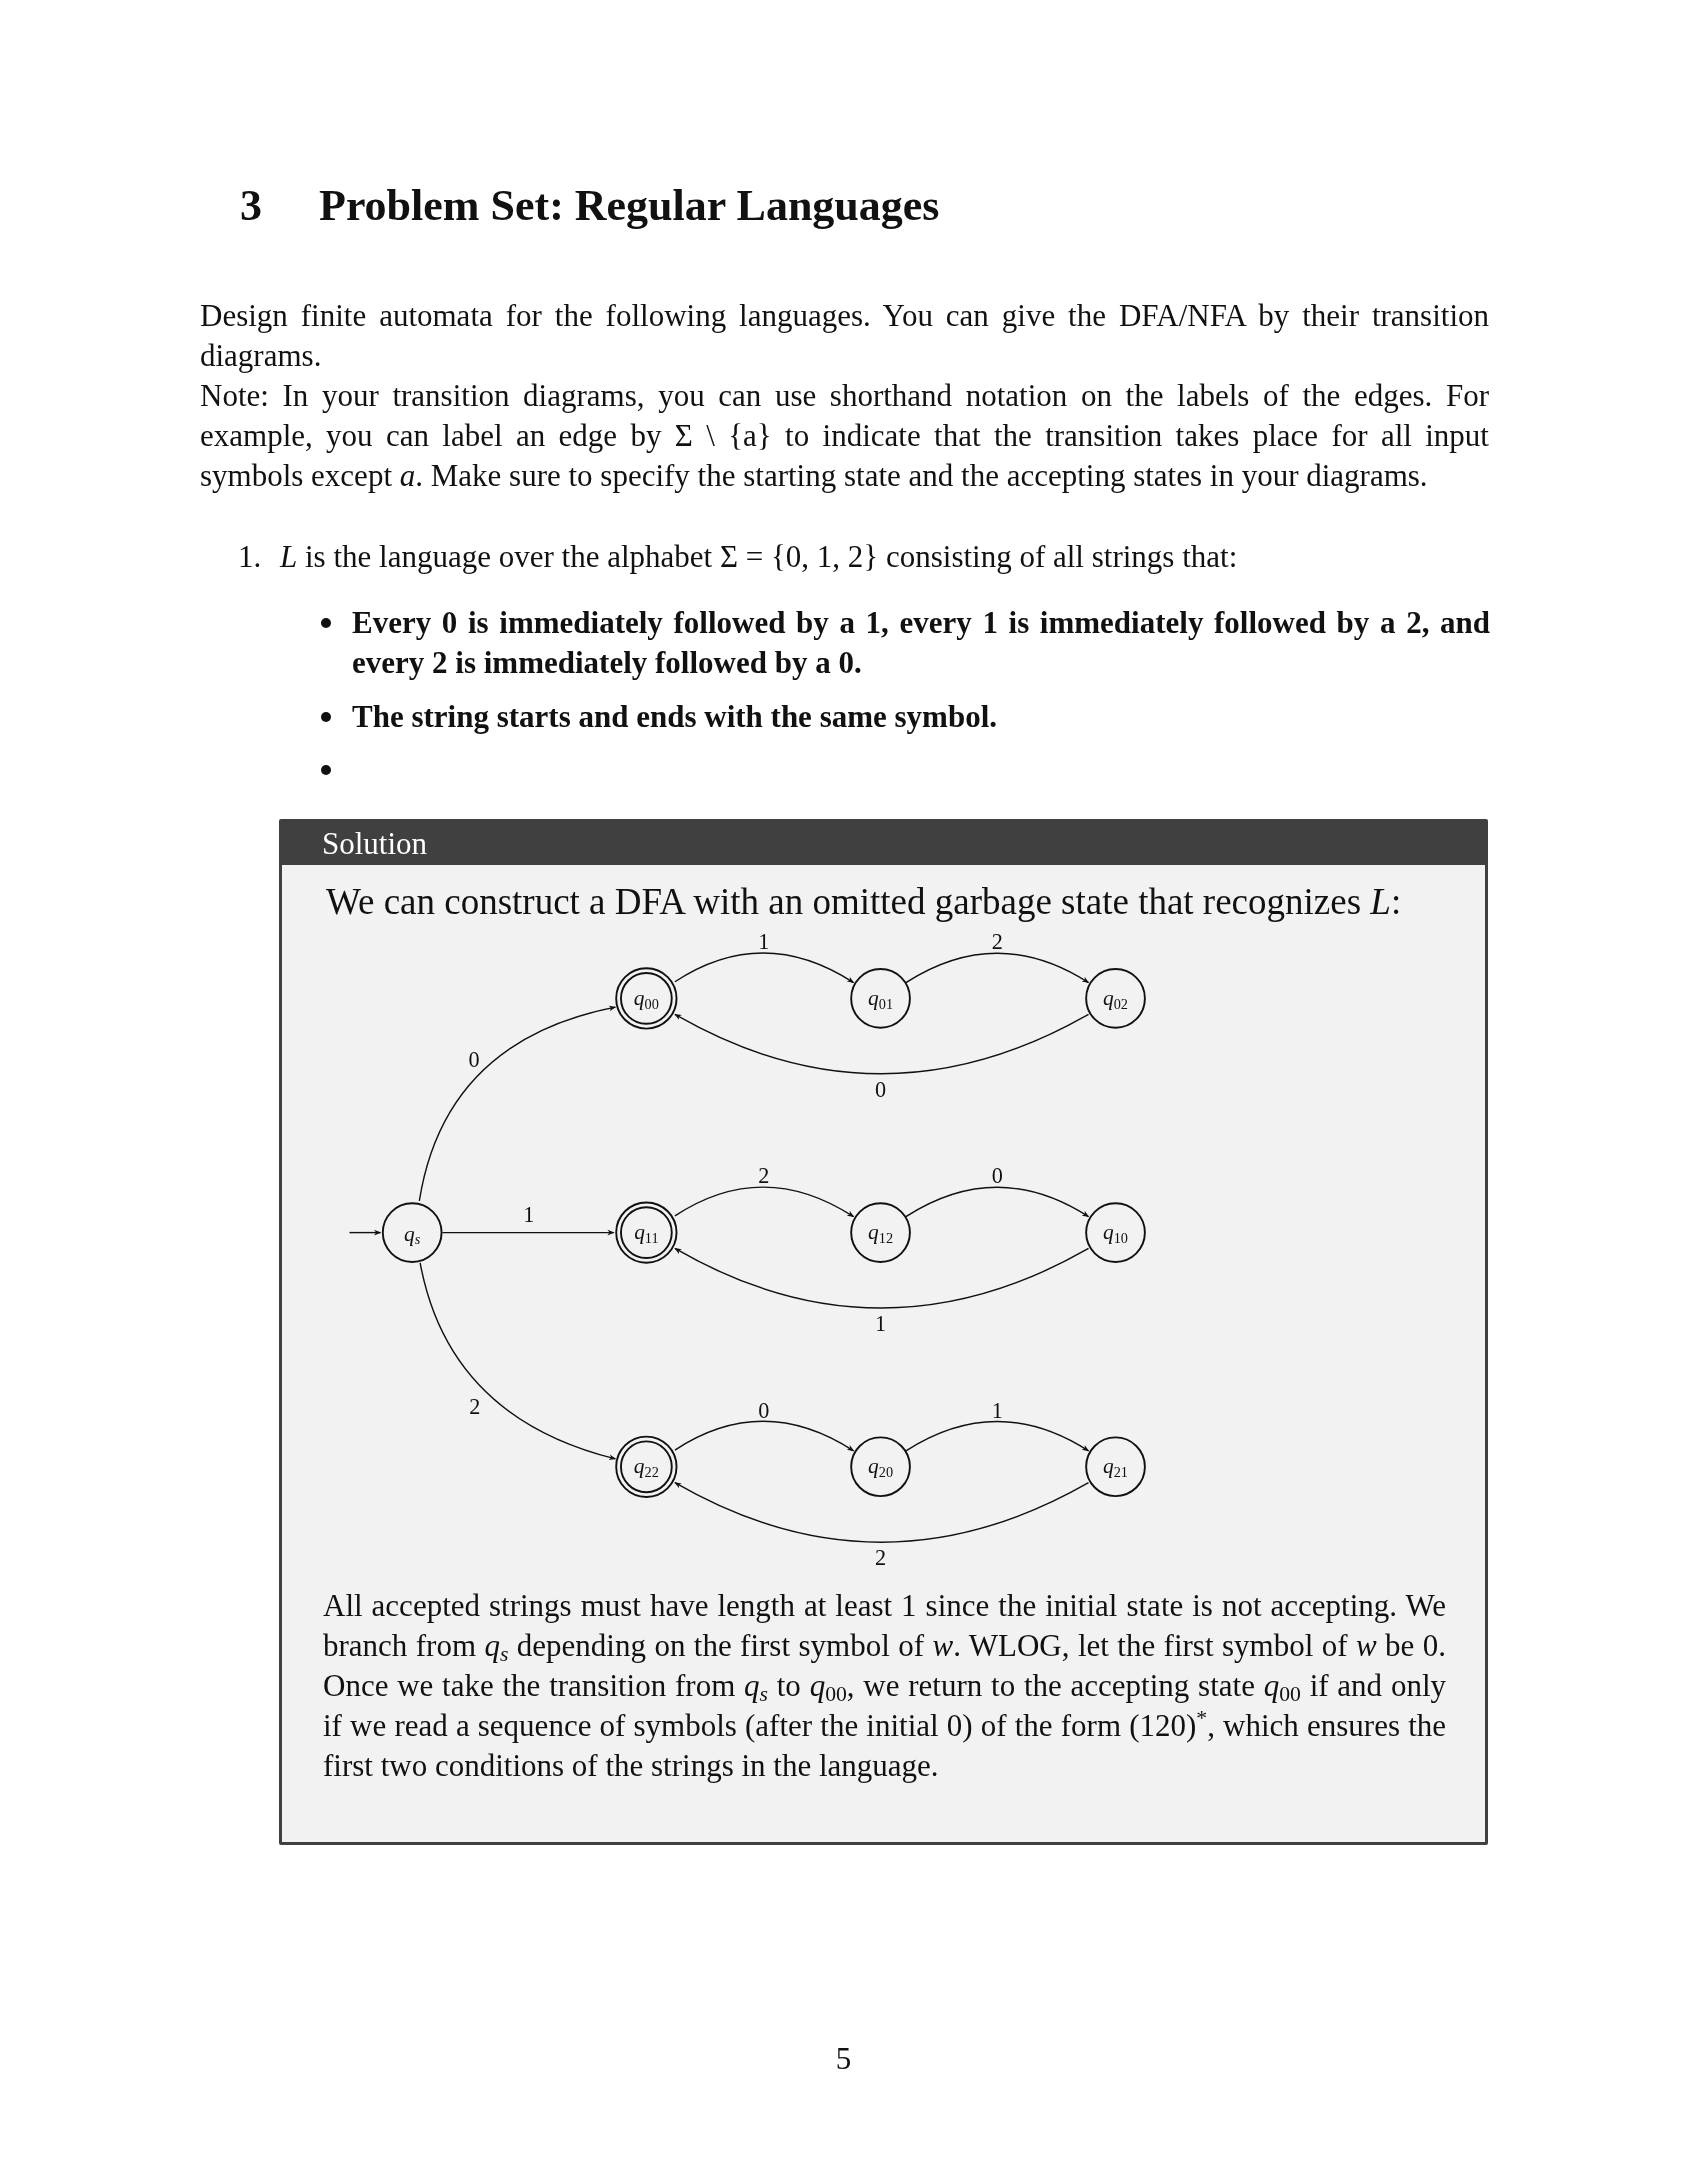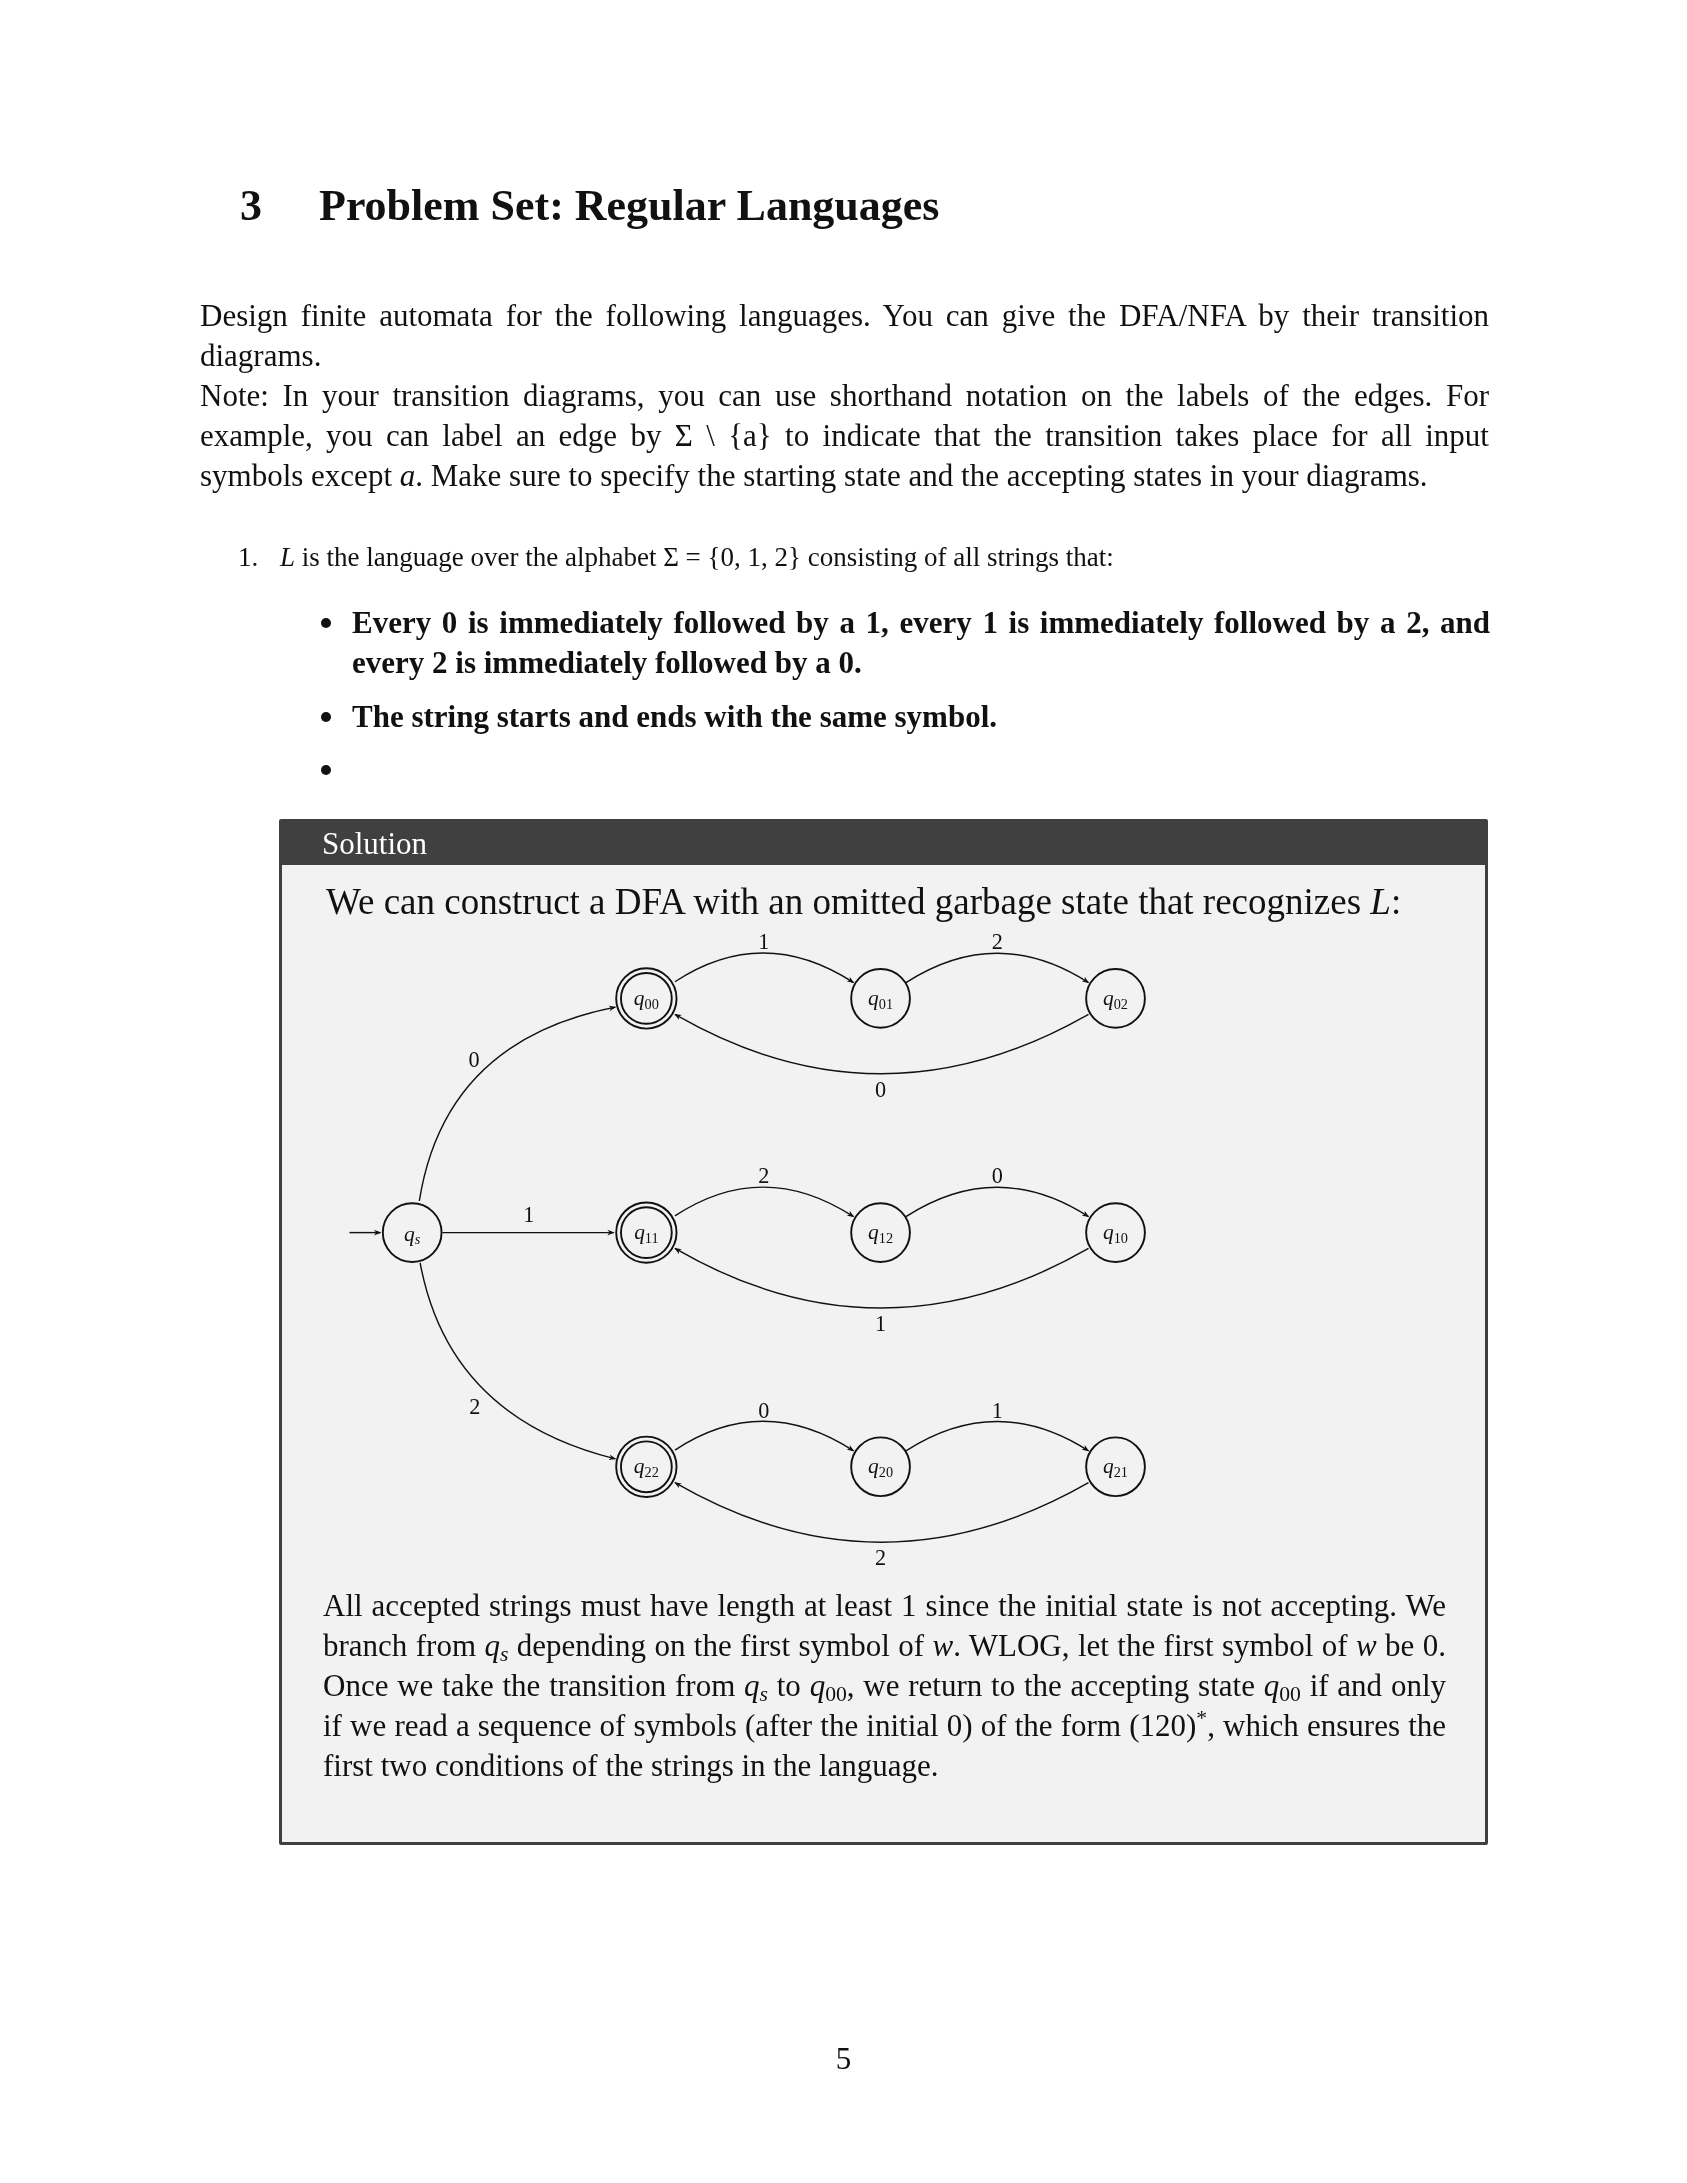--- a/index.html
+++ b/index.html
@@ -4,21 +4,21 @@
 <style>
   html, body { margin: 0; padding: 0; background: #ffffff; }
   body { width: 1687px; height: 2183px; position: relative; overflow: hidden;
          font-family: "Liberation Serif", "DejaVu Serif", serif; color: #111; }
   .abs { position: absolute; }
   .heading { left: 200px; top: 184px; font-size: 44px; font-weight: bold; white-space: nowrap; line-height: 1; margin-left: 40px; }
   .heading .num { display: inline-block; width: 79px; }
   .para { left: 200px; width: 1289px; font-size: 31px; line-height: 40px; text-align: justify; margin-top: 24px; }
   .para p { margin: 0; }
   .intro { top: 272px; }
-  .list-item { left: 238px; width: 1251px; top: 537px; font-size: 27px; line-height: 40px; white-space: nowrap; }
+  .list-item { left: 238px; width: 1251px; top: 537px; font-size: 31px; line-height: 40px; white-space: nowrap; }
   .list-item .num { display: inline-block; width: 42px; }
   .bullets { left: 321px; width: 1169px; top: 603px; font-size: 31px; line-height: 40px; font-weight: bold; }
   .bullet { position: relative; padding-left: 31px; margin-bottom: 13.5px; text-align: justify; }
   .bullet .dot { position: absolute; left: 0; top: 15px; width: 10.3px; height: 10.3px; border-radius: 50%; background: #111; }
   .solution { left: 279px; top: 819px; width: 1209px; height: 1026px; box-sizing: border-box;
               border: 3.2px solid #404040; border-radius: 2px; background: #f2f2f2; overflow: hidden; }
   .solution-header { position: absolute; left: 0; top: 0; right: 0; height: 43px; background: #404040; color: #ffffff;
                      font-size: 31px; line-height: 43px; padding-left: 40px; box-sizing: border-box; }
   .solution-intro { position: absolute; left: 44px; top: 60px; font-size: 37px; line-height: 40px; white-space: nowrap; }
   .diagram { position: absolute; left: 0; top: 0; }

